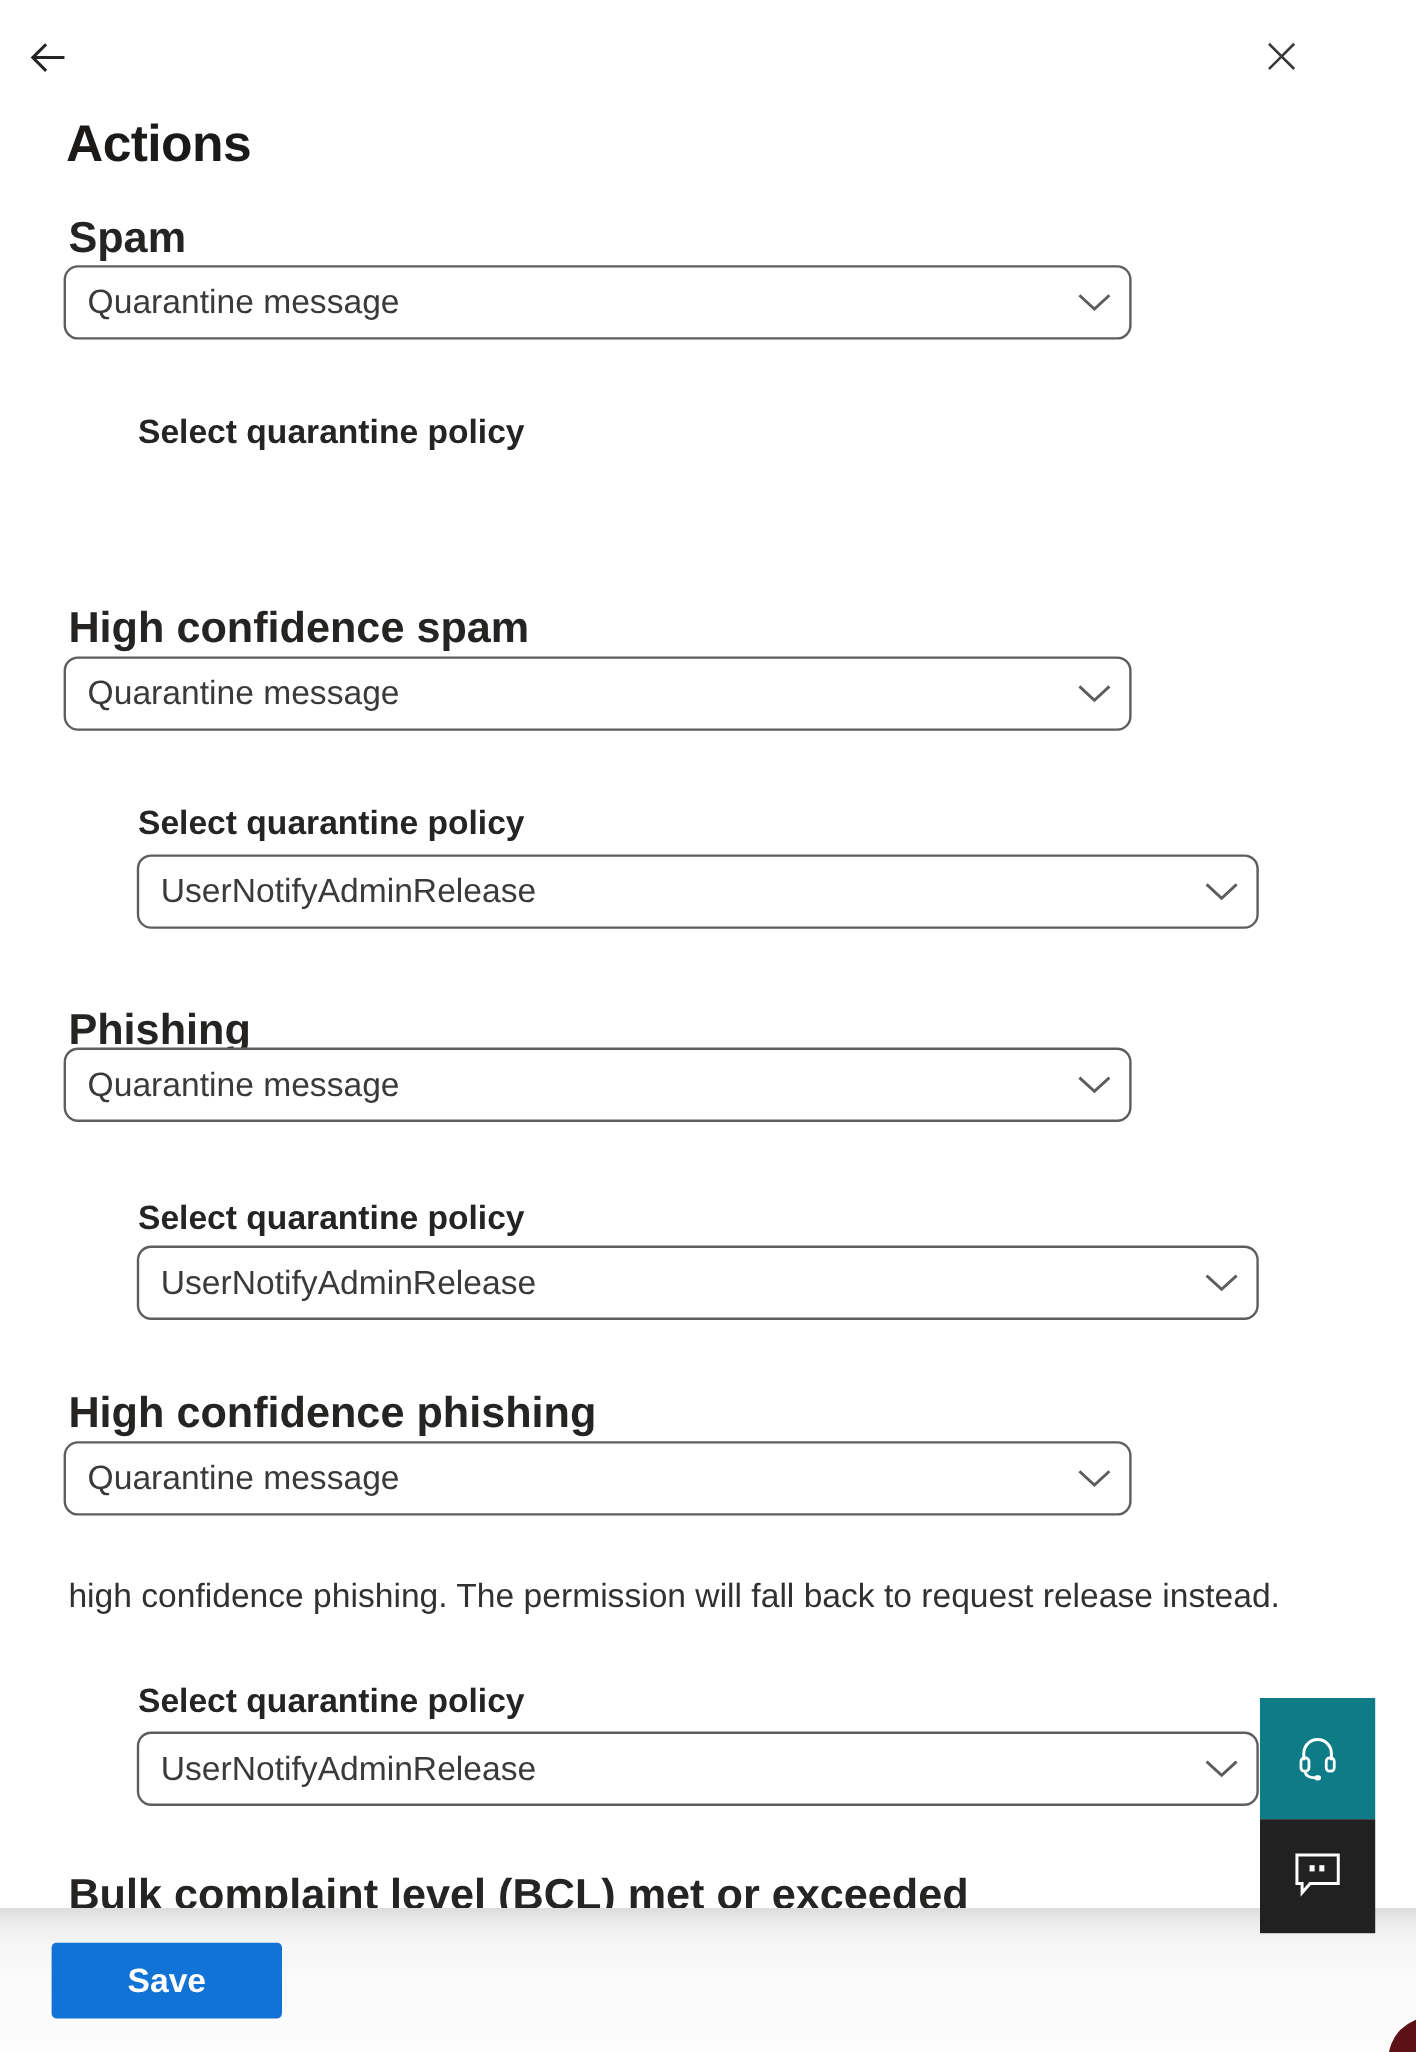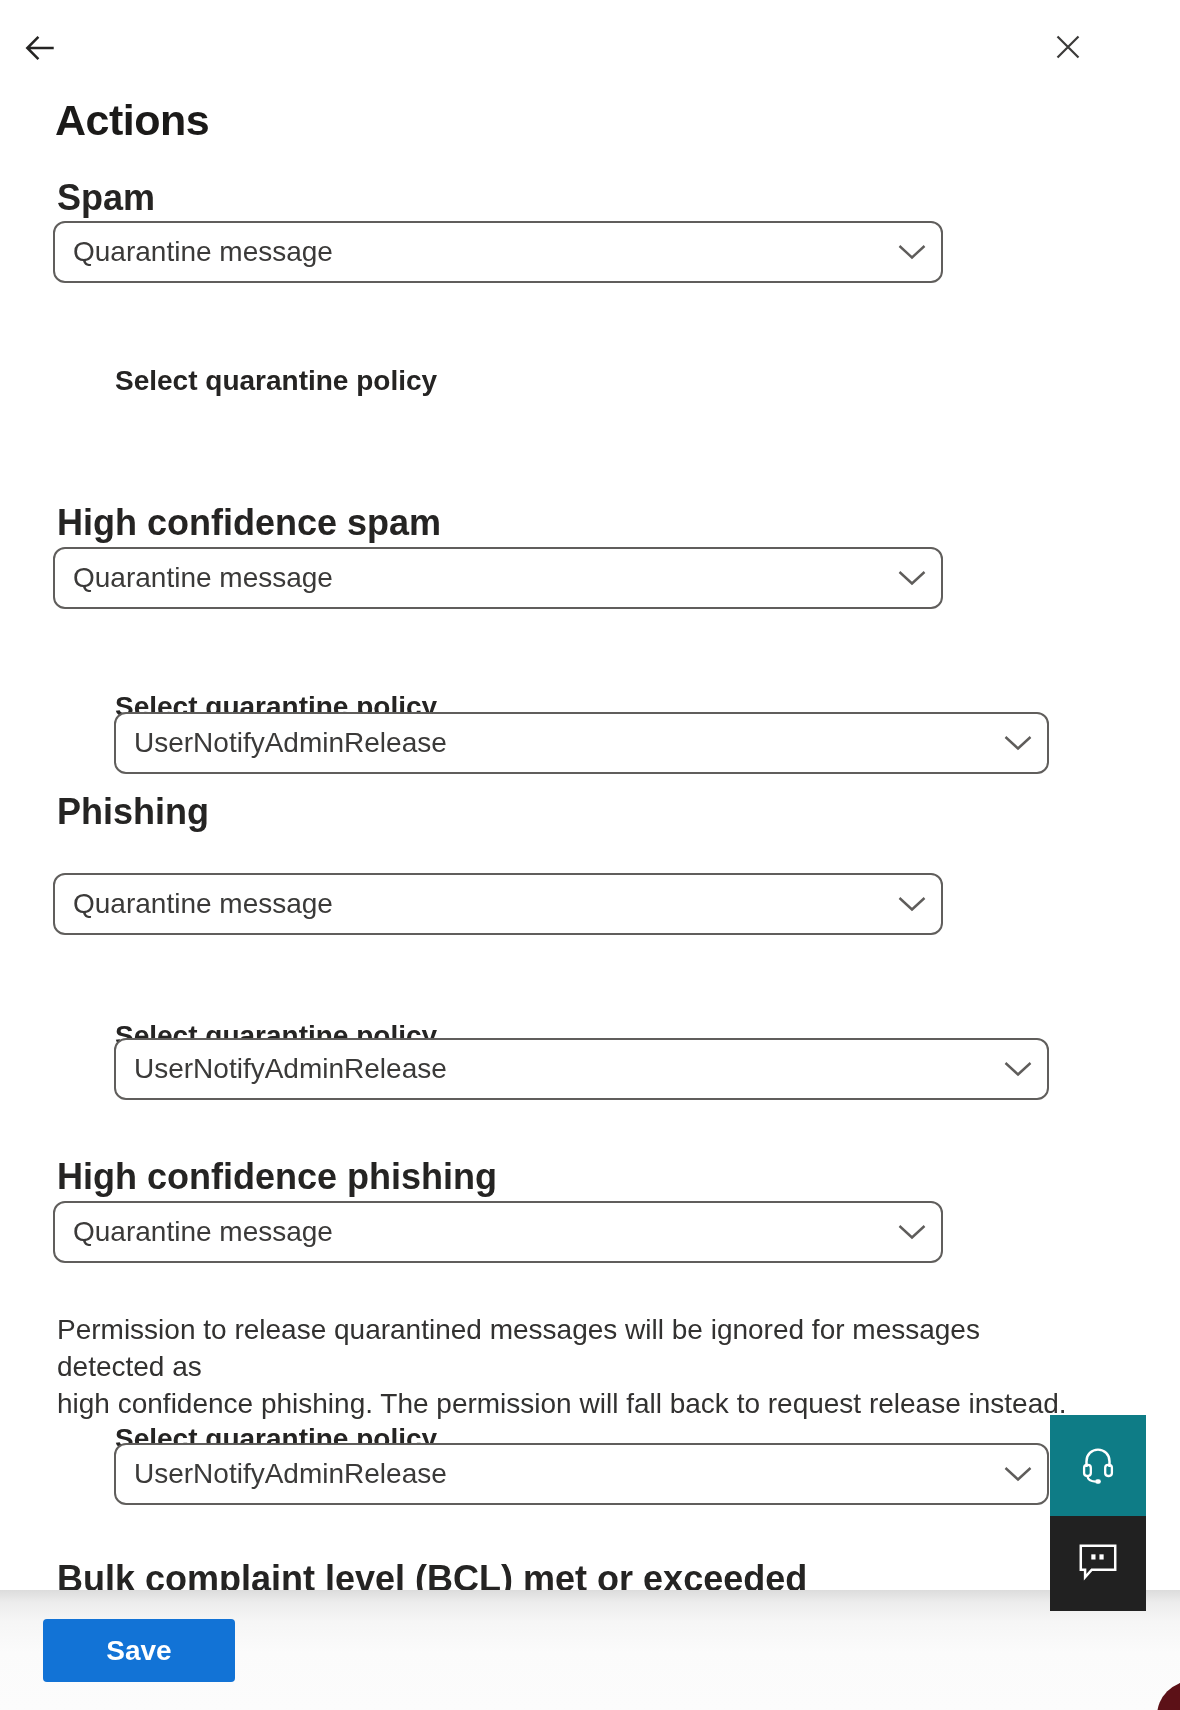--- a/index.html
+++ b/index.html
@@ -21,21 +21,21 @@
   .title{
     position:absolute;left:55px;top:96px;margin:0;
     font-size:43px;font-weight:700;color:#1b1a19;letter-spacing:-0.5px;
   }
   .label{
     position:absolute;left:57px;
     font-size:36px;font-weight:700;line-height:36px;color:#252423;
   }
   .sublabel{
     position:absolute;left:115px;
-    font-size:28px;font-weight:700;line-height:36px;color:#252423;margin-top:21px;
+    font-size:28px;font-weight:700;line-height:36px;color:#252423;
   }
   .dropdown{
     position:absolute;left:53px;width:890px;height:62px;
     box-sizing:border-box;
     border:2px solid #605e5c;border-radius:12px;
     background:#fff;
     display:flex;align-items:center;
     padding:0 60px 0 18px;
     cursor:pointer;
   }
@@ -123,21 +123,21 @@
   <div class="sublabel" style="top:668px">Select quarantine policy</div>
   <div class="dropdown policy" style="top:712px">
     <span class="value">UserNotifyAdminRelease</span>
     <span class="chev">
       <svg width="30" height="17" viewBox="0 0 30 17" fill="none">
           <path d="M2.5 2.5 L15 14 L27.5 2.5" stroke="#5f5d5b" stroke-width="2.4"></path>
         </svg>
     </span>
   </div>
 
-  <div class="label" style="top:794px">Phishing</div>
+  <div class="label" style="top:840px">Phishing</div>
   <div class="dropdown" style="top:873px">
     <span class="value">Quarantine message</span>
     <span class="chev">
       <svg width="30" height="17" viewBox="0 0 30 17" fill="none">
           <path d="M2.5 2.5 L15 14 L27.5 2.5" stroke="#5f5d5b" stroke-width="2.4"></path>
         </svg>
     </span>
   </div>
   <div class="sublabel" style="top:997px">Select quarantine policy</div>
   <div class="dropdown policy" style="top:1038px">
@@ -152,21 +152,20 @@
   <div class="label" style="top:1159px">High confidence phishing</div>
   <div class="dropdown" style="top:1201px">
     <span class="value">Quarantine message</span>
     <span class="chev">
       <svg width="30" height="17" viewBox="0 0 30 17" fill="none">
           <path d="M2.5 2.5 L15 14 L27.5 2.5" stroke="#5f5d5b" stroke-width="2.4"></path>
         </svg>
     </span>
   </div>
   <div class="note">
-    <span class="line">Permission to release quarantined messages will be ignored for messages detected as</span>
     <span class="line">high confidence phishing. The permission will fall back to request release instead.</span>
   </div>
   <div class="sublabel" style="top:1400px">Select quarantine policy</div>
   <div class="dropdown policy" style="top:1443px">
     <span class="value">UserNotifyAdminRelease</span>
     <span class="chev">
       <svg width="30" height="17" viewBox="0 0 30 17" fill="none">
           <path d="M2.5 2.5 L15 14 L27.5 2.5" stroke="#5f5d5b" stroke-width="2.4"></path>
         </svg>
     </span>

